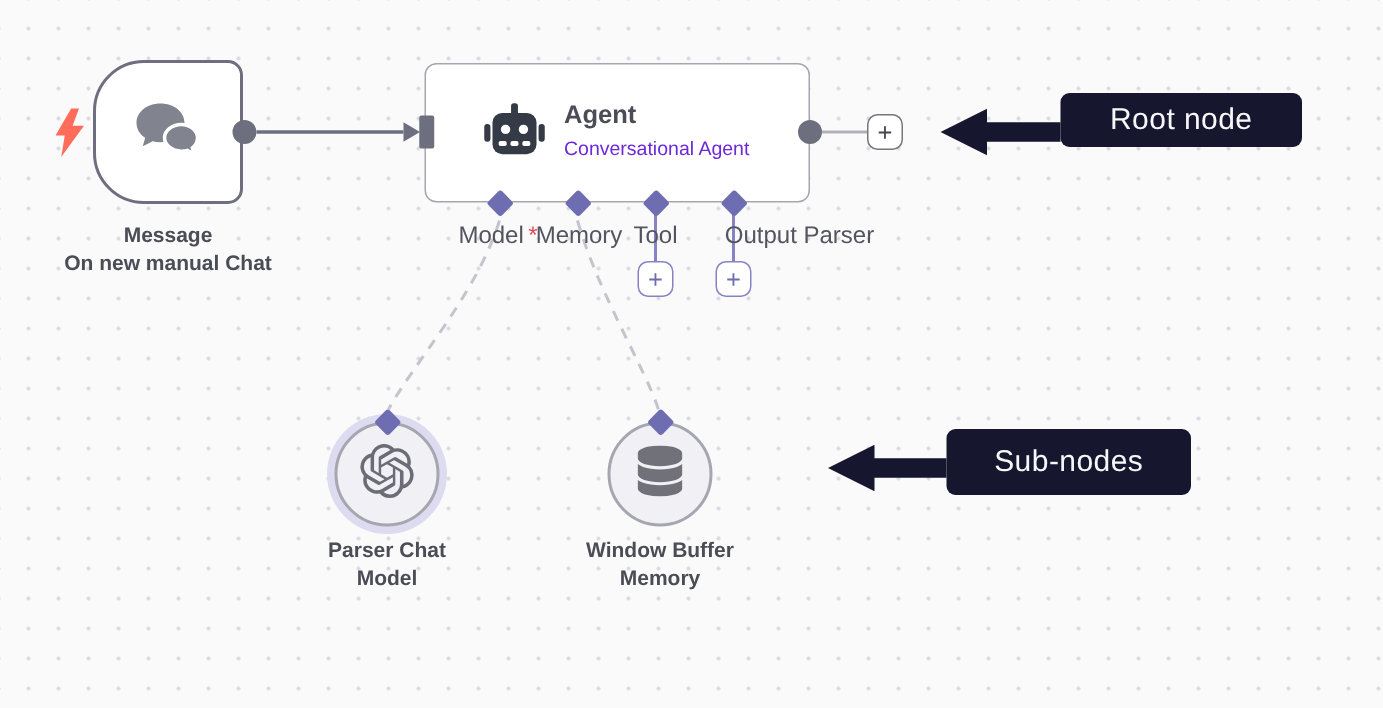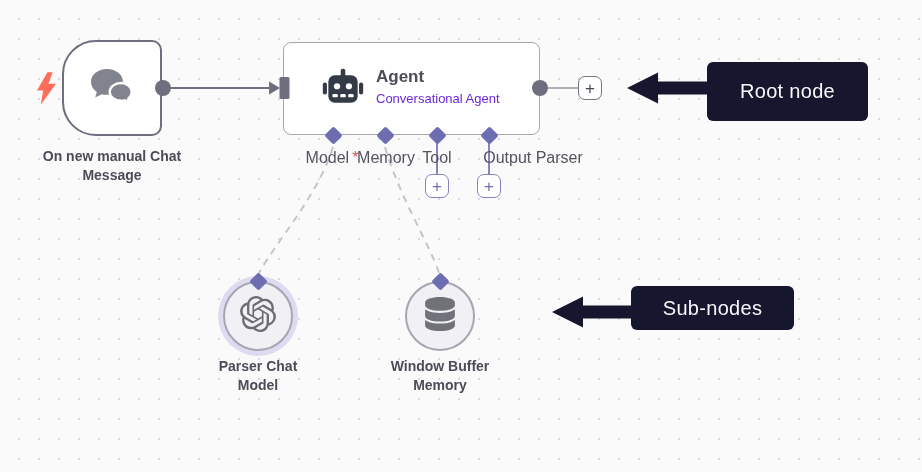--- a/index.html
+++ b/index.html
@@ -100,22 +100,22 @@
   <div class="trigger-node">
     <span>
       <svg viewBox="0 0 48 40" width="48" height="40">
         <path d="M19 3 C10 3 3 8.6 3 15.8 c0 4.2 2.3 7.8 5.8 10.1 L7.2 31.5 l6.6-3.3 c1.7.4 3.4.6 5.2.6 9 0 16-5.6 16-12.9 S28 3 19 3 Z" fill="#81838e"></path>
         <path d="M33 17 c-6.2 0-11.3 4-11.3 8.9 0 4.9 5.1 8.9 11.3 8.9 1.4 0 2.7-.2 3.9-.5 L41.5 36.5 l-1.2-3.9 c2.1-1.6 3.4-3.9 3.4-6.7 0-4.9-5.1-8.9-10.7-8.9 Z" fill="#81838e" stroke="#ffffff" stroke-width="2.4"></path>
       </svg>
     </span>
   </div>
   <div class="endpoint" style="left:155px; top:80px;"></div>
   <div class="node-label" style="left:2px; top:147px;">
+    <span style="display:block">Message</span>
     <span style="display:block">On new manual Chat</span>
-    <span style="display:block">Message</span>
   </div>
 
   <div class="agent-node">
     <span class="agent-icon">
       <svg viewBox="0 0 48 48" width="44" height="44">
         <g fill="#343a46">
           <rect x="21.5" y="2" width="5" height="10" rx="2"></rect>
           <rect x="8" y="9" width="32" height="30" rx="7"></rect>
           <rect x="2" y="17" width="4.5" height="13" rx="2.2"></rect>
           <rect x="41.5" y="17" width="4.5" height="13" rx="2.2"></rect>
@@ -167,16 +167,16 @@
         <path d="M448 80v48c0 44.2-100.3 80-224 80S0 172.2 0 128V80C0 35.8 100.3 0 224 0S448 35.8 448 80zM393.2 214.7c20.8-7.4 39.9-16.9 54.8-28.6V288c0 44.2-100.3 80-224 80S0 332.2 0 288V186.1c14.9 11.8 34 21.2 54.8 28.6C99.7 230.7 159.5 240 224 240s124.3-9.3 169.2-25.3zM0 346.1c14.9 11.8 34 21.2 54.8 28.6C99.7 390.7 159.5 400 224 400s124.3-9.3 169.2-25.3c20.8-7.4 39.9-16.9 54.8-28.6V432c0 44.2-100.3 80-224 80S0 476.2 0 432V346.1z"></path>
       </svg>
     </span>
   </div>
   <div class="diamond" style="left:433.5px; top:274.5px;"></div>
   <div class="node-label" style="left:330px; top:357px;">
     <span style="display:block">Window Buffer</span>
     <span style="display:block">Memory</span>
   </div>
 
-  <div class="annotation" style="left:707px; top:62px; width:161px; height:59px;">Root node</div>
+  <div class="annotation" style="left:707px; top:62px; width:161px; height:36px;">Root node</div>
   <div class="annotation" style="left:631px; top:286px; width:163px; height:44px;">Sub-nodes</div>
 
 </div>
 
 </body></html>

